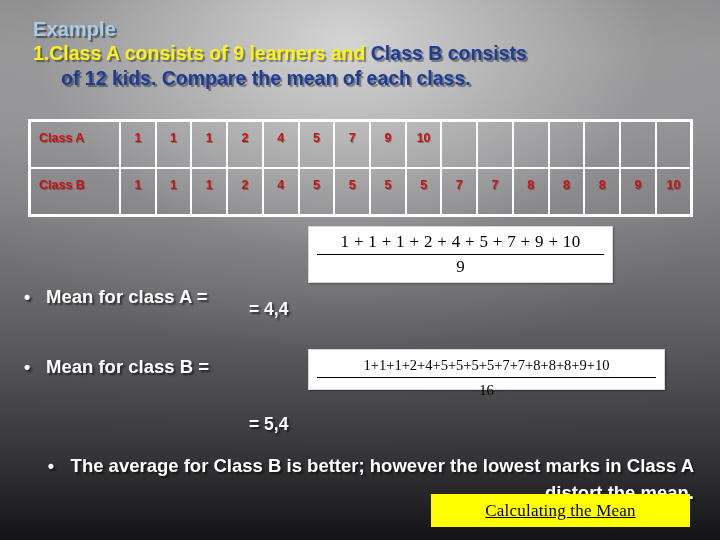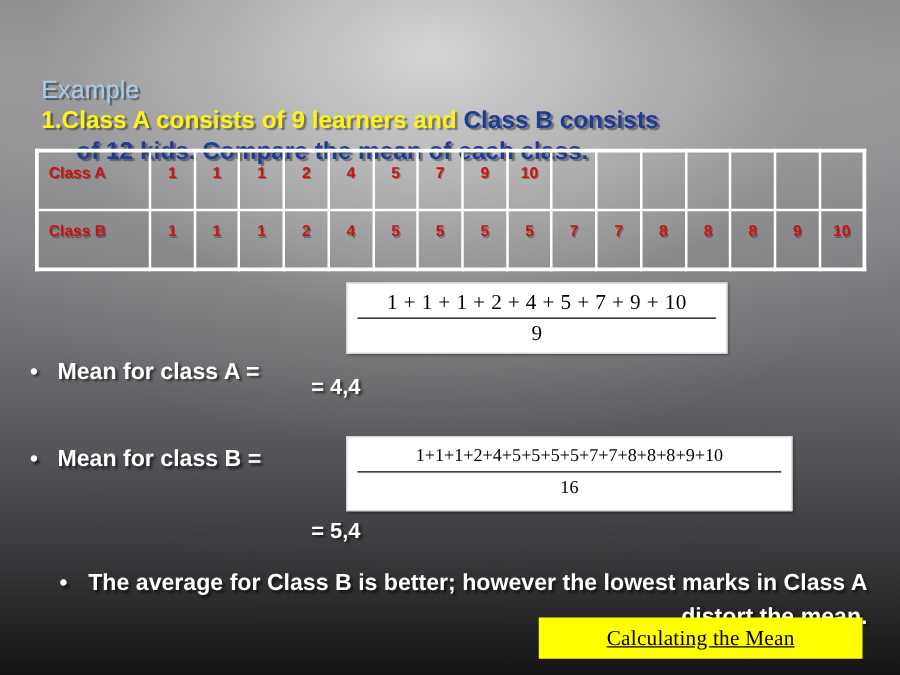--- a/index.html
+++ b/index.html
@@ -40,26 +40,25 @@
 
   
   .title-block {
     position: absolute;
     left: 33px;
     top: 17px;
     width: 660px;
   }
   .t-example {
     font-size: 20px;
-    font-weight: normal;
+    font-weight: bold;
     color: #a7cdea;
     letter-spacing: 0.1px;
     text-shadow: 2px 2px 1px rgba(0,0,0,0.45);
     line-height: 24px;
-    margin-top: 43px;
   }
   .t-line {
     font-size: 19.5px;
     font-weight: bold;
     line-height: 25px;
     text-shadow: 2px 2px 1px rgba(0,0,0,0.4);
     white-space: nowrap;
   }
   .t-line.indent { padding-left: 28px; }
   .yellow { color: #fbf21a; }
@@ -134,23 +133,24 @@
   .formula-box {
     position: absolute;
     background: #ffffff;
     border: 1px solid #d8d8d8;
     box-shadow: 1px 1px 2px rgba(0,0,0,0.35);
     font-family: "Liberation Serif", serif;
     color: #000;
     text-align: center;
     padding: 4px 8px 3px 8px;
     box-sizing: border-box;
+    margin-left: 31px;
   }
   #formula-a { left: 277px; top: 226px; width: 305px; height: 57px; }
-  #formula-b { left: 277px; top: 349px; width: 357px; height: 60px; }
+  #formula-b { left: 277px; top: 349px; width: 357px; height: 41px; }
   .fx-num {
     font-size: 17px;
     line-height: 22px;
     border-bottom: 1.6px solid #000;
     padding-bottom: 1px;
     display: block;
     letter-spacing: 0.3px;
     white-space: nowrap;
   }
   #formula-b .fx-num { font-size: 14.5px; letter-spacing: 0px; }

